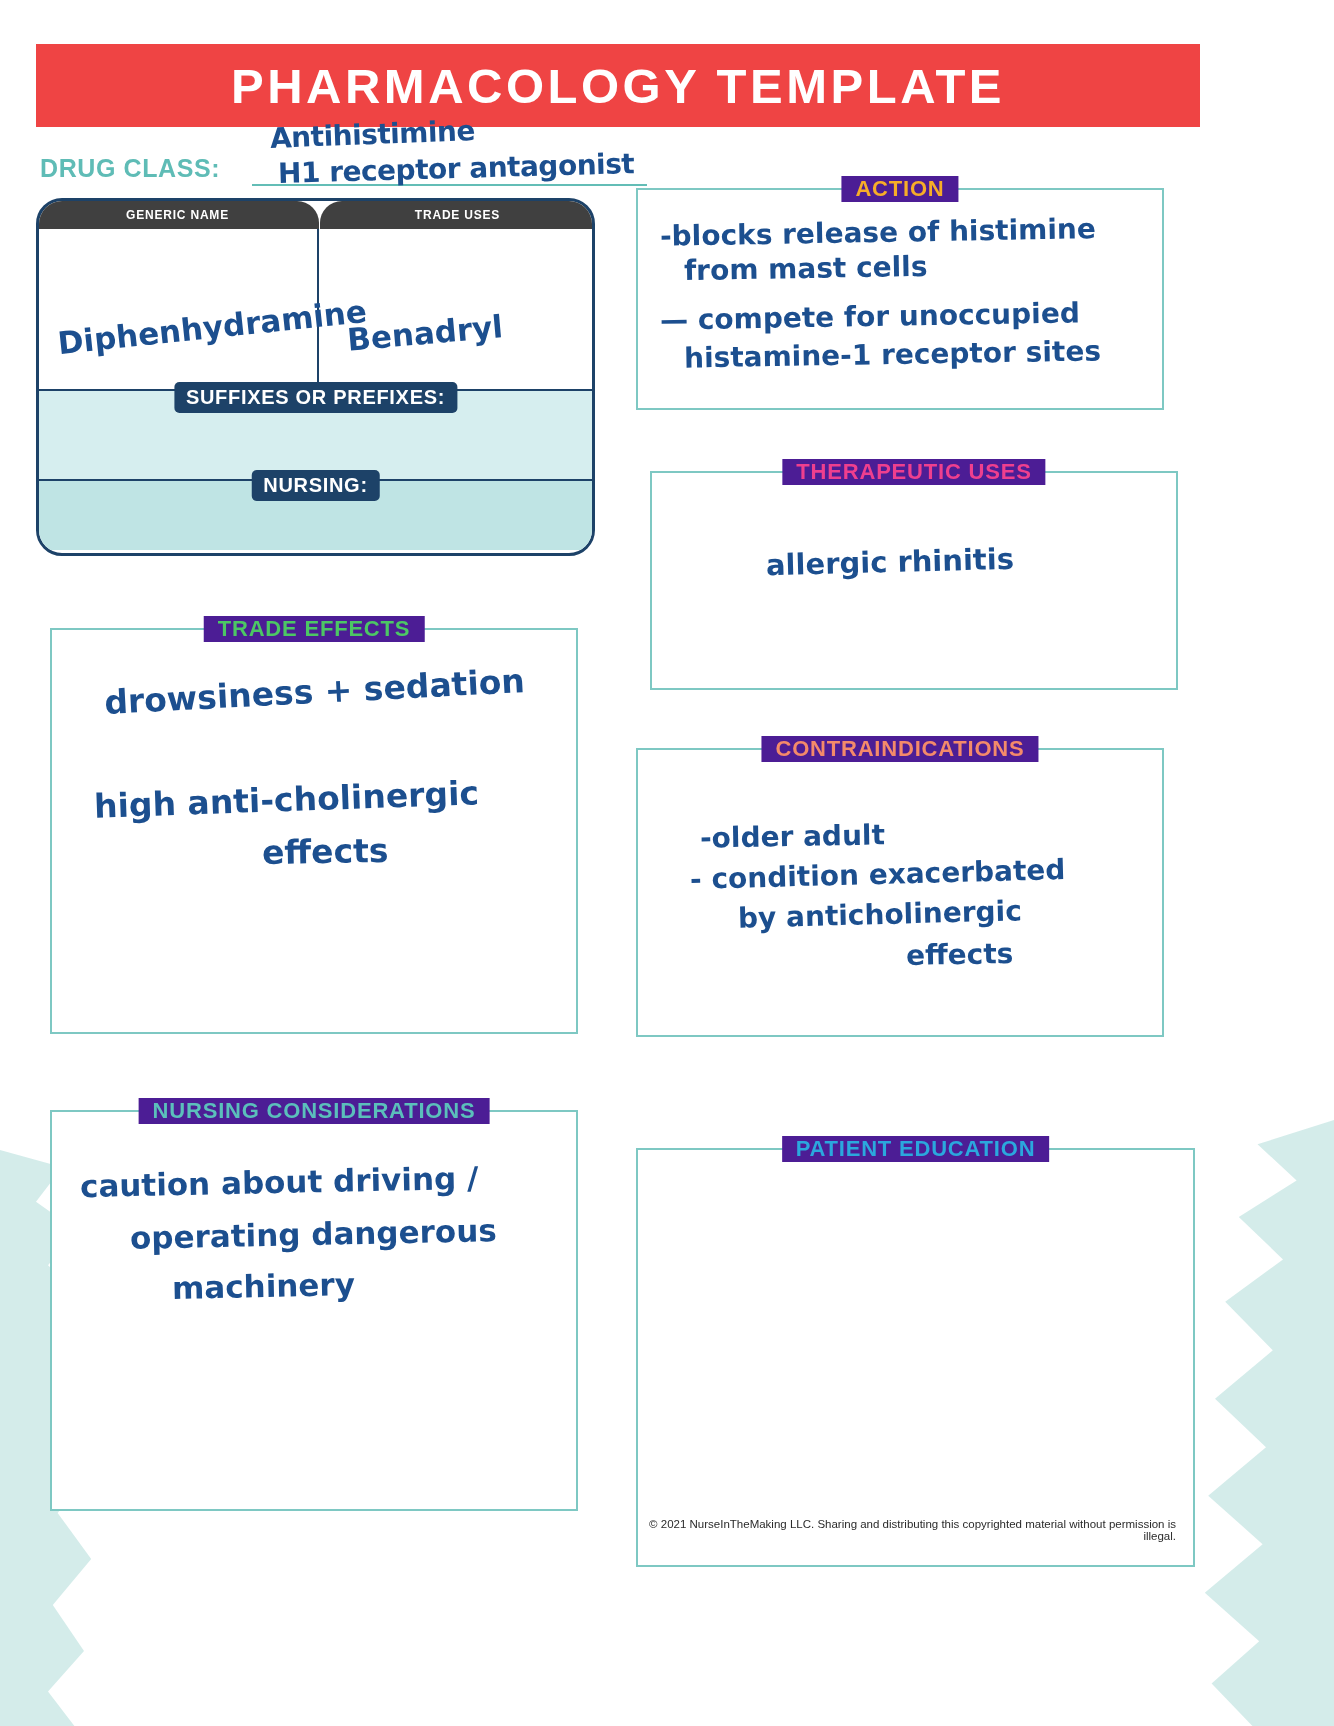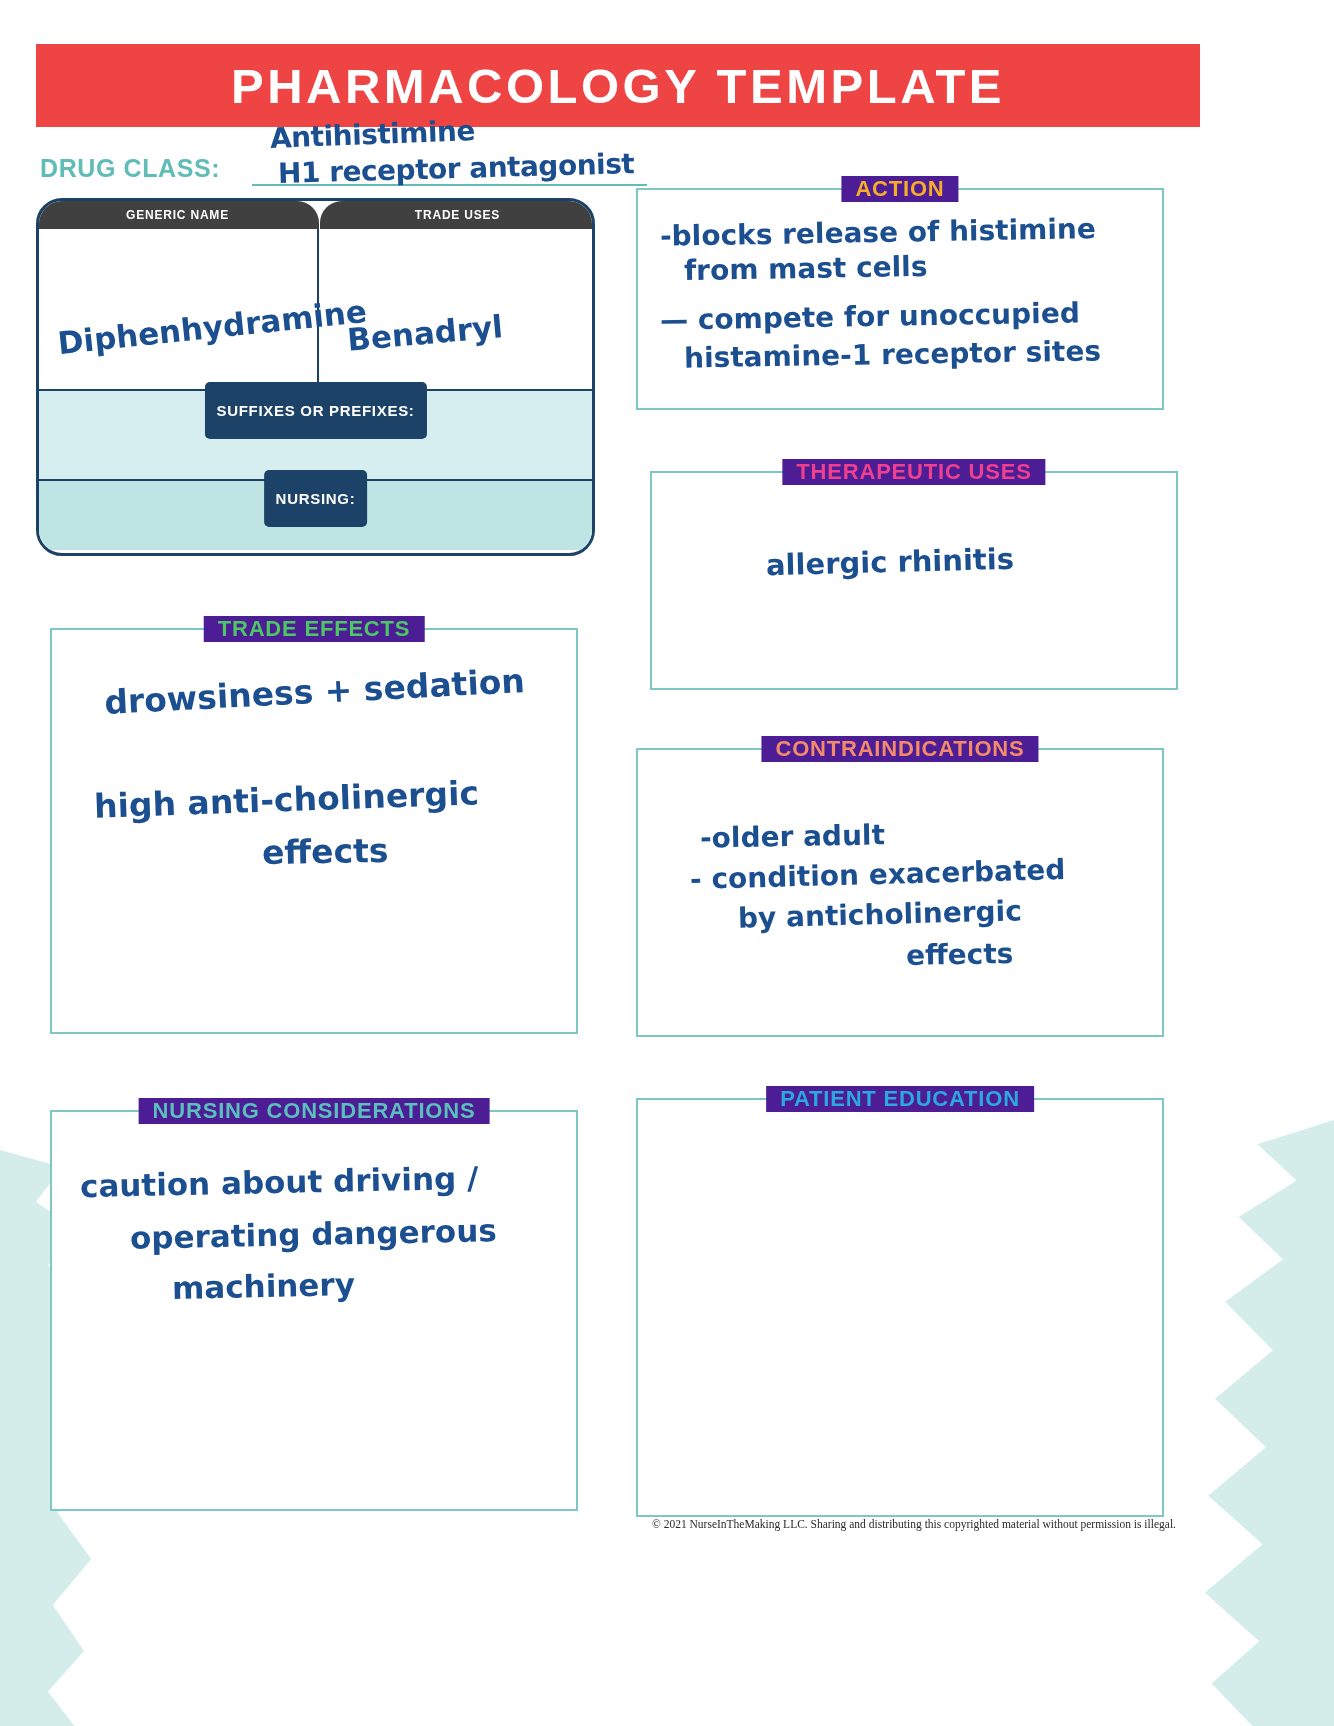--- a/index.html
+++ b/index.html
@@ -103,22 +103,22 @@
   .suffix-band{
     position:absolute;left:0;top:190px;width:100%;height:88px;
     background:#d6eeef;border-bottom:2px solid #1d4268;
   }
   .antidote-band{
     position:absolute;left:0;top:280px;width:100%;height:69px;
     background:#bfe4e4;
   }
   .pill{
     position:absolute;background:#1d4268;color:#fff;
-    font-size:15px;font-weight:700;letter-spacing:.7px;
-    padding:20px 12px;border-radius:5px;white-space:nowrap;
+    font-size:20px;font-weight:700;letter-spacing:.7px;
+    padding:4px 12px;border-radius:5px;white-space:nowrap;
   }
   .pill.suffix{left:50%;transform:translateX(-50%);top:181px;}
   .pill.antidote{left:50%;transform:translateX(-50%);top:269px;}
 
   
   .box{
     position:absolute;border:2px solid #7ec8c3;background:#fff;
   }
   .box-legend{
     position:absolute;top:-14px;left:50%;transform:translateX(-50%);
@@ -129,21 +129,21 @@
   .legend-therapeutic{color:#ef3f8e;}
   .legend-side{color:#4cc764;}
   .legend-contra{color:#f48a6a;}
   .legend-nursing{color:#5bbfbb;}
   .legend-patient{color:#2ba8dd;}
 
   
   #box-action{left:636px;top:188px;width:524px;height:218px;}
   #box-therapeutic{left:650px;top:471px;width:524px;height:215px;}
   #box-contra{left:636px;top:748px;width:524px;height:285px;}
-  #box-patient{left:636px;top:1098px;width:524px;height:415px;}
+  #box-patient{left:636px;top:1148px;width:524px;height:415px;padding-left:31px;}
 
   
   #box-side{left:50px;top:628px;width:524px;height:402px;}
   #box-nursing{left:50px;top:1110px;width:524px;height:397px;}
 
   .hw-line{
     position:absolute;
     font-family:"DejaVu Sans", sans-serif;
     color:#1c4f8f;font-weight:600;white-space:nowrap;
   }
@@ -170,21 +170,21 @@
 
   
   .n1{left:28px;top:52px;font-size:31px;transform:rotate(-1.2deg);}
   .n2{left:78px;top:104px;font-size:31px;transform:rotate(-1.2deg);}
   .n3{left:120px;top:156px;font-size:31px;transform:rotate(-1.2deg);}
 
   .footer{
     position:absolute;left:636px;top:1518px;width:540px;
     text-align:right;
     font-size:11.5px;color:#2b2b2b;
-    font-family:Liberation Serif, serif;
+    font-family:Liberation Sans, sans-serif;
   }
 </style>
 </head>
 <body>
 
 <div class="page">
 
   <div class="torn-left"></div>
   <div class="torn-right"></div>
 

